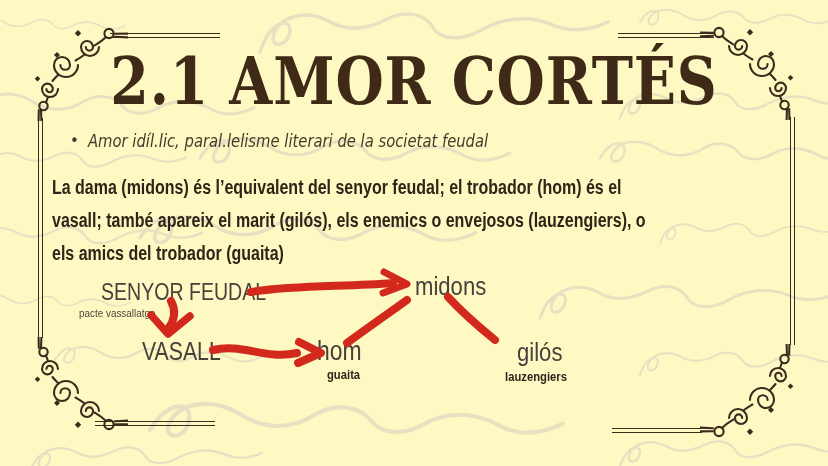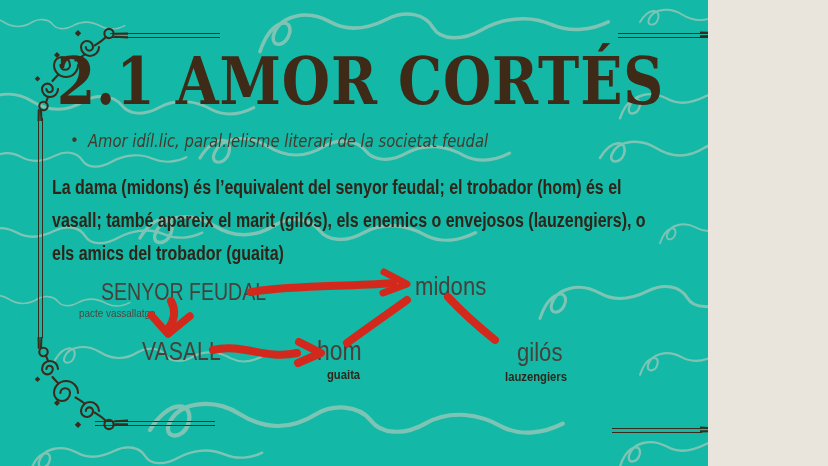--- a/index.html
+++ b/index.html
@@ -1,18 +1,18 @@
 <!DOCTYPE html>
 <html><head>
 <meta charset="utf-8">
 <style>
   html,body{margin:0;padding:0;background:#e9e5dd;}
   .slide{
-    position:relative;width:708px;height:466px;overflow:hidden;
-    background:#14b8a6;
+    position:relative;width:828px;height:466px;overflow:hidden;
+    background:#fef9c3;
     font-family:"Liberation Sans",sans-serif;
   }
   svg.layer{position:absolute;left:0;top:0;pointer-events:none;}
   
   .scribbles{opacity:.55;}
   
   .frame-line-h{position:absolute;height:2.6px;border-top:1.2px solid #3b2b1c;border-bottom:1.2px solid #3b2b1c;}
   .frame-line-v{position:absolute;width:2.6px;border-left:1.2px solid #3b2b1c;border-right:1.2px solid #3b2b1c;}
   .fl{position:absolute;width:100px;height:100px;}
   .fl.tr{transform:scaleX(-1);}

